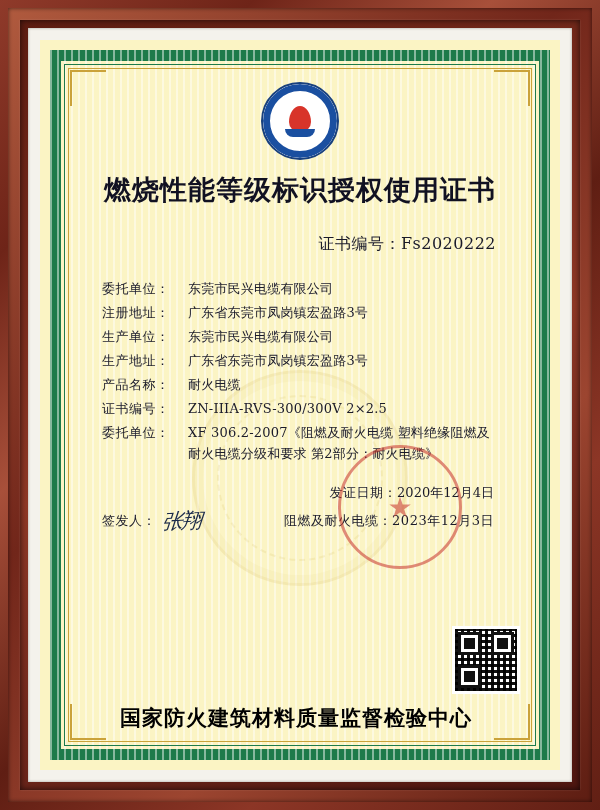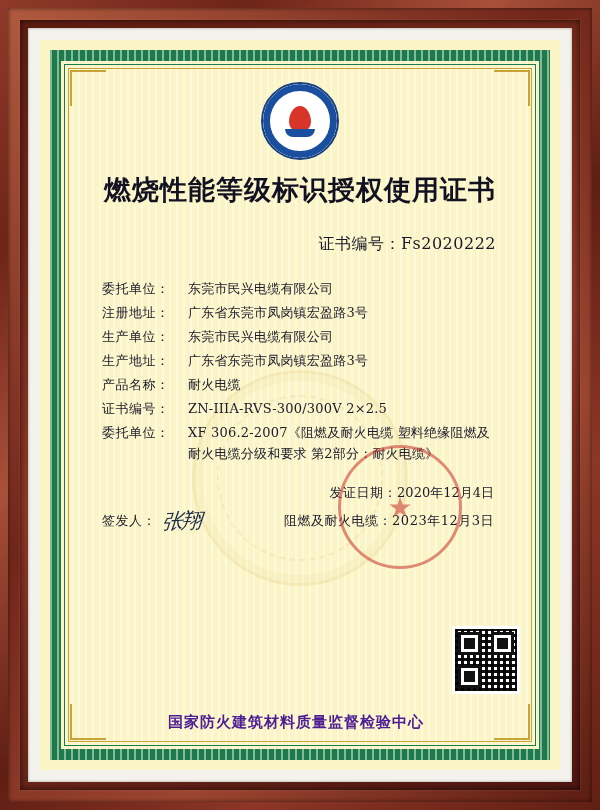--- a/index.html
+++ b/index.html
@@ -295,23 +295,23 @@
     background: #111;
   }
 
   .issuer {
     position: absolute;
     left: 0; right: 8px;
     bottom: 6px;
     text-align: center;
     font-family: "DejaVu Serif", "Liberation Serif", serif;
     font-weight: bold;
-    font-size: 15px;
+    font-size: 21px;
     letter-spacing: 1px;
-    color: #4c1d95;
+    color: #000000;
   }
 </style>
 </head>
 <body>
 
 <div class="frame-outer">
   <div class="frame-bevel-1"></div>
   <div class="frame-bevel-2"></div>
   <div class="mat-white"></div>
 

